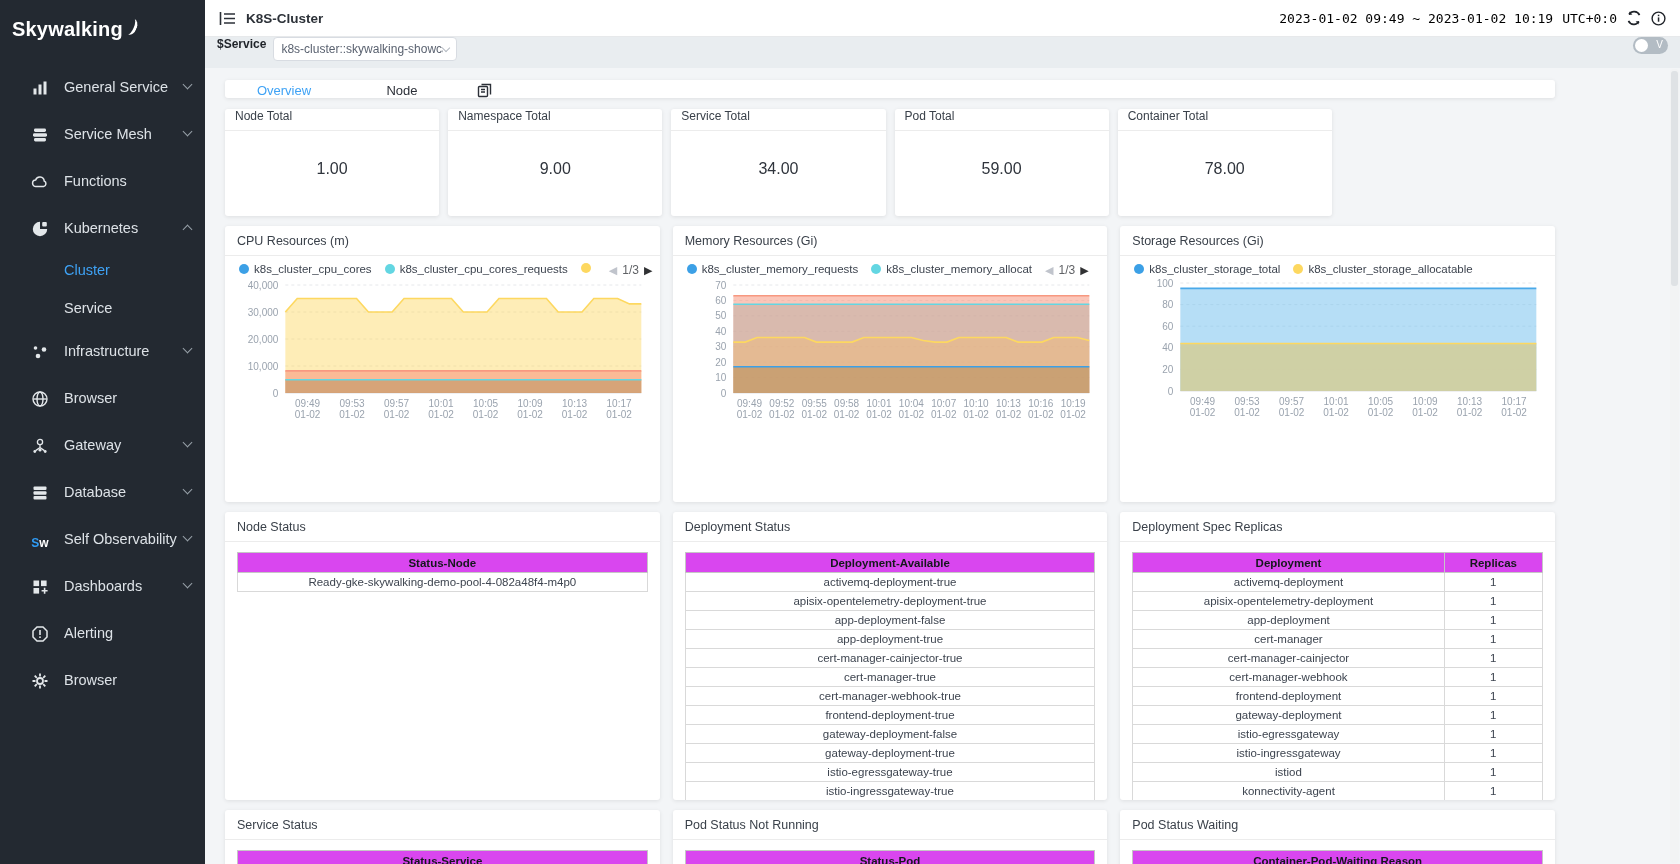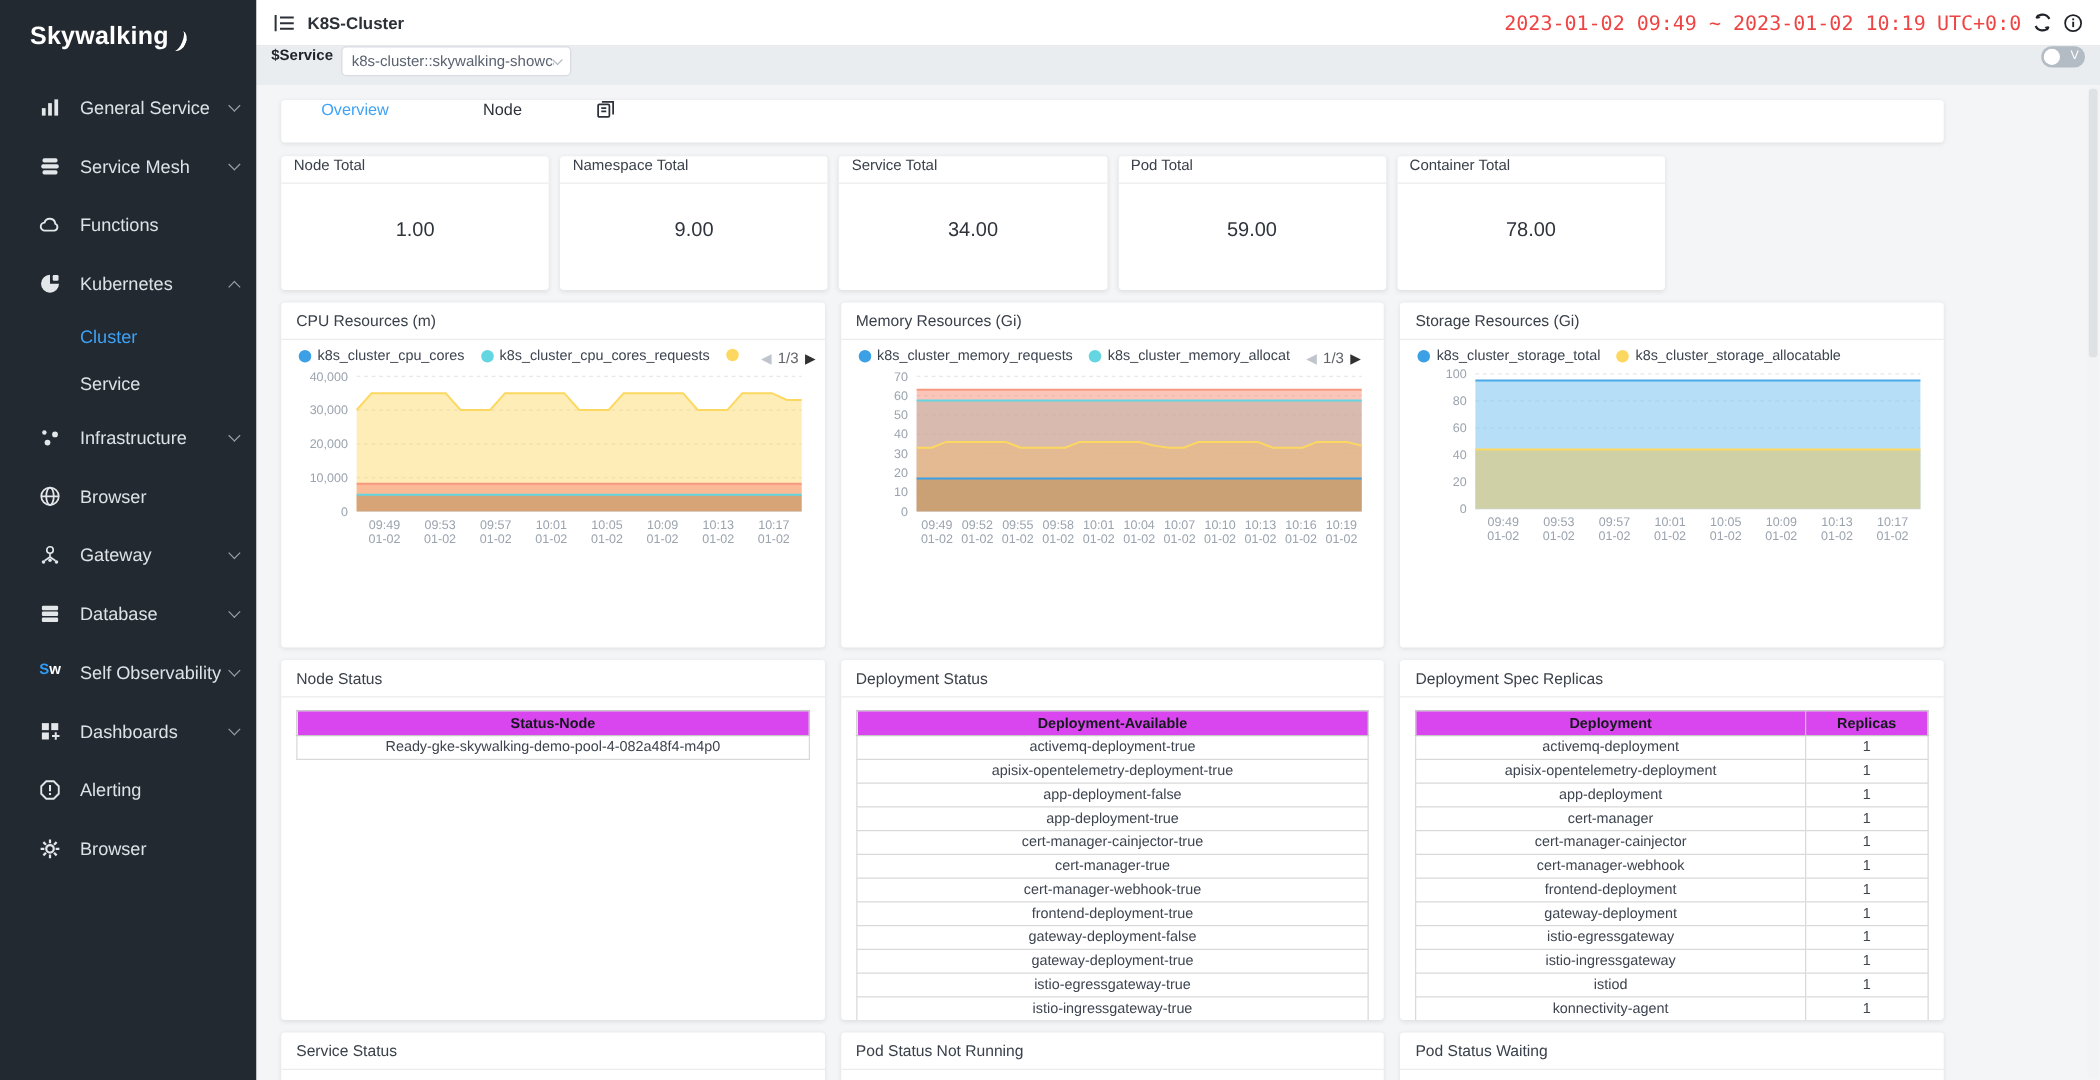--- a/index.html
+++ b/index.html
@@ -1,59 +1,59 @@
 <!DOCTYPE html>
 <html><head>
 <meta charset="utf-8">
 <style>
   *{box-sizing:border-box;margin:0;padding:0}
   html,body{width:1680px;height:864px;overflow:hidden;background:#f3f5f7;font-family:"Liberation Sans",sans-serif;position:relative}
 
   
   .sidebar{position:absolute;left:0;top:0;width:205px;height:864px;background:#232931;z-index:5}
-  .logo{display:flex;align-items:flex-end;padding:18px 0 14px 24px;color:#fff}
+  .logo{display:flex;align-items:center;padding:18px 0 14px 12px;color:#fff}
   .logo-text{font-size:20px;font-weight:bold;letter-spacing:.2px}
   .logo-swoosh{width:12px;height:17px;border-right:3px solid #fff;border-radius:50%;transform:rotate(22deg);margin-left:2px;margin-top:-6px}
   .menu{margin-top:8px}
   .menu-item{display:flex;align-items:center;height:47px;padding:0 14px 0 30px;color:#dde2e7;cursor:pointer}
-  .menu-item .micon{width:20px;height:20px;margin-right:14px;flex:none;display:flex;align-items:flex-start;justify-content:center;color:#e3e7ea}
+  .menu-item .micon{width:20px;height:20px;margin-right:14px;flex:none;display:flex;align-items:flex-end;justify-content:center;color:#e3e7ea}
   .menu-item .micon svg{width:18px;height:18px}
   .menu-item .mlabel{font-size:14.5px;flex:1;white-space:nowrap}
   .menu-item.sub{height:38px;padding-left:64px}
   .menu-item.active .mlabel{color:#3ea2f5}
   .chev{width:7px;height:7px;border-right:1.6px solid #97a0a8;border-bottom:1.6px solid #97a0a8;transform:rotate(45deg);margin-top:-4px;flex:none}
   .chev.up{transform:rotate(-135deg);margin-top:4px}
   .chev.none{visibility:hidden}
   .swtxt{font-size:12px;font-weight:bold;line-height:1}
   .swtxt .s1{color:#2f9bf4}
   .swtxt .s2{color:#fff}
 
   
   .header{position:absolute;left:205px;top:0;width:1475px;height:37px;background:#fff;border-bottom:1px solid #e7e9eb;display:flex;align-items:center;padding:0 14px;z-index:4}
   .header .hicon{color:#2c3138;display:flex;align-items:center;cursor:pointer}
   .header-title{font-size:13.5px;font-weight:bold;color:#2c3138;margin-left:10px}
   .header-right{margin-left:auto;display:flex;align-items:center;gap:9px}
-  .time-range{font-family:"DejaVu Sans Mono",monospace;font-size:16px;color:#ef4444;white-space:nowrap}
+  .time-range{font-family:"DejaVu Sans Mono",monospace;font-size:13px;color:#000000;white-space:nowrap}
   .hbtn{display:flex;align-items:center;color:#1f2329;cursor:pointer}
 
   
   .toolbar{position:absolute;left:205px;top:37px;width:1475px;height:31px;background:#e9edf0;display:flex;padding:0 12px;z-index:4}
   .svc-label{font-size:12px;font-weight:bold;color:#1f2329;margin-right:7px}
   .svc-select{width:184px;height:24px;background:#fff;border:1px solid #d8dce2;border-radius:4px;display:flex;align-items:center;padding:0 7px;font-size:12px;color:#5a6270;cursor:pointer}
   .svc-select .stext{flex:1;white-space:nowrap;overflow:hidden}
   .sel-chev{width:6px;height:6px;border-right:1.4px solid #b4bac2;border-bottom:1.4px solid #b4bac2;transform:rotate(45deg);margin-top:-3px;flex:none}
   .toggle{margin-left:auto;width:35px;height:17px;border-radius:9px;background:#b3bcc4;position:relative;cursor:pointer}
   .toggle .knob{position:absolute;left:2px;top:2px;width:13px;height:13px;border-radius:50%;background:#fff}
   .toggle .tlabel{position:absolute;right:5px;top:2px;font-size:10px;color:#fff}
 
   
   .main{position:absolute;left:205px;top:68px;width:1475px;height:796px;padding:12px 0 0 20px;overflow:hidden}
   .content{width:1330px}
   .shadow{background:#fff;border-radius:3px;box-shadow:0 1px 4px rgba(0,0,0,.09)}
-  .tabbar{height:34px;display:flex;align-items:flex-start;margin-bottom:11px}
+  .tabbar{height:18px;display:flex;align-items:flex-end;margin-bottom:11px}
   .tab{width:118px;text-align:center;font-size:13px;color:#2c3038;cursor:pointer}
   .tab.active{color:#3ea2f5}
   .tab-icon{margin-left:16px;display:flex;align-items:center;color:#2c3038;cursor:pointer}
 
   .stats{display:grid;grid-template-columns:repeat(6,1fr);gap:9px;margin-bottom:10px}
   .stat-card{height:107px;overflow:hidden}
   .stat-title{padding:0 10px 7px;font-size:12px;color:#3a414a;border-bottom:1px solid #ececec;white-space:nowrap}
   .stat-value{height:76px;display:flex;align-items:center;justify-content:center;font-size:16px;color:#2f343c}
 
   .row3{display:grid;grid-template-columns:repeat(3,1fr);gap:13px;margin-bottom:10px}

